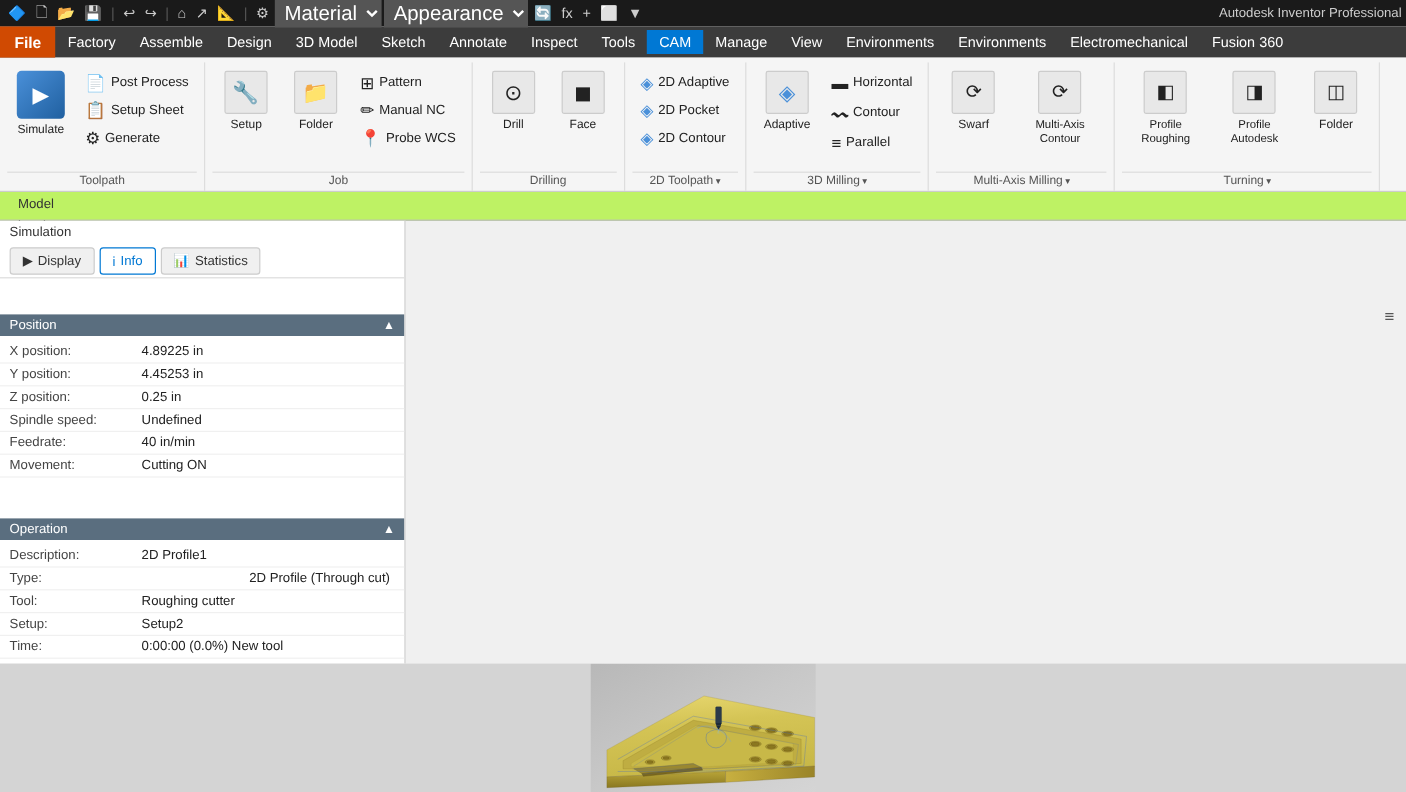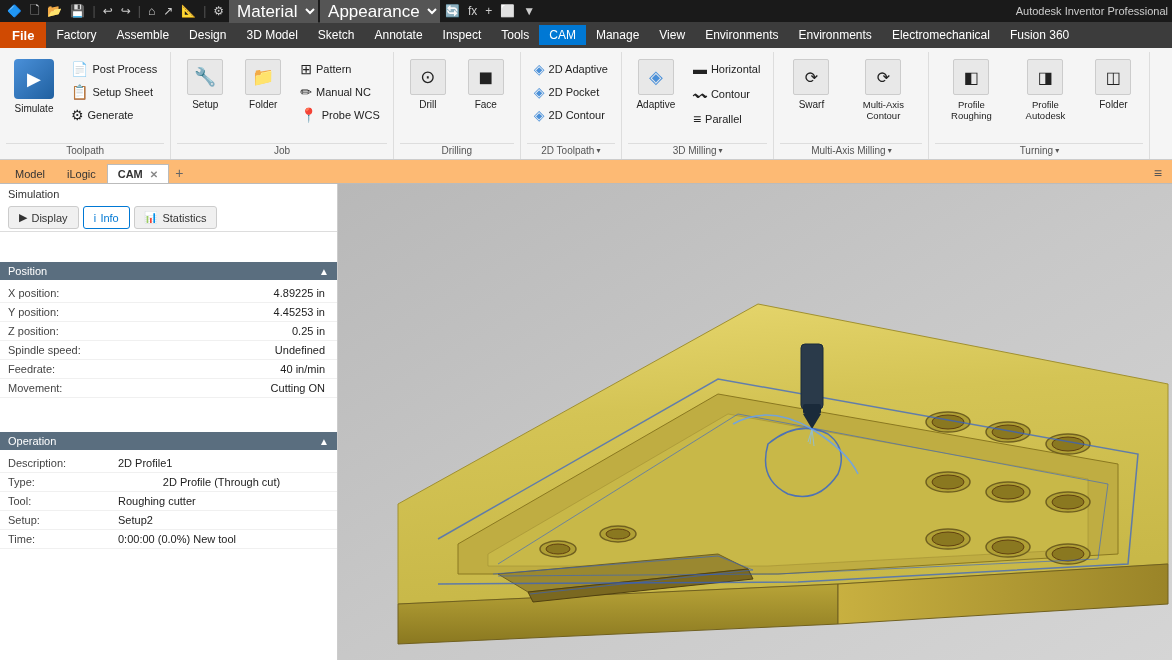--- a/index.html
+++ b/index.html
@@ -96,26 +96,27 @@
       border-top: 1px solid #ddd;
       margin-top: auto;
       width: 100%;
       justify-content: center;
       gap: 2px;
     }
     .dropdown-arrow { font-size: 8px; }
 
     
     .tab-bar {
-      background: #fdba74;
+      background: #bef264;
       border-bottom: 1px solid #bbb;
       display: flex;
-      align-items: flex-end;
+      align-items: flex-start;
       height: 24px;
       padding: 0 4px;
+      flex-direction: column;
     }
     .tab {
       padding: 3px 10px;
       font-size: 11px;
       cursor: pointer;
       border: 1px solid transparent;
       border-bottom: none;
       color: #333;
     }
     .tab.active {
@@ -126,20 +127,21 @@
       margin-top: 16px;
     }
     .tab-close { font-size: 10px; margin-left: 4px; color: #888; cursor: pointer; }
     .tab-add { padding: 2px 6px; font-size: 14px; color: #666; cursor: pointer; }
     .tab-menu { margin-left: auto; font-size: 14px; color: #555; cursor: pointer; padding: 2px 6px; }
 
     
     .main-layout {
       display: flex;
       height: calc(660px - 22px - 26px - 112px - 24px);
+      flex-direction: column;
     }
 
     
     .left-panel {
       width: 338px;
       background: white;
       border-right: 1px solid #ccc;
       display: flex;
       flex-direction: column;
       overflow-y: auto;
@@ -193,21 +195,20 @@
       align-items: center;
       border-bottom: 1px solid #f0f0f0;
     }
     .data-label {
       color: #444;
       width: 110px;
       flex-shrink: 0;
     }
     .data-value {
       flex: 1;
-      text-align: right;
       color: #222;
       padding-right: 4px;
     }
 
     
     .viewport {
       flex: 1;
       background: #d4d4d4;
       position: relative;
       overflow: hidden;
@@ -553,21 +554,21 @@
       <span>Operation</span>
       <span class="collapse-btn">▲</span>
     </div>
     <div class="data-section">
       <div class="data-row">
         <span class="data-label">Description:</span>
         <span class="data-value" style="text-align:left;">2D Profile1</span>
       </div>
       <div class="data-row">
         <span class="data-label">Type:</span>
-        <span class="data-value" style="text-align:center;">2D Profile (Through cut)</span>
+        <span class="data-value" style="text-align:right;">2D Profile (Through cut)</span>
       </div>
       <div class="data-row">
         <span class="data-label">Tool:</span>
         <span class="data-value" style="text-align:left;">Roughing cutter</span>
       </div>
       <div class="data-row">
         <span class="data-label">Setup:</span>
         <span class="data-value" style="text-align:left;">Setup2</span>
       </div>
       <div class="data-row">

